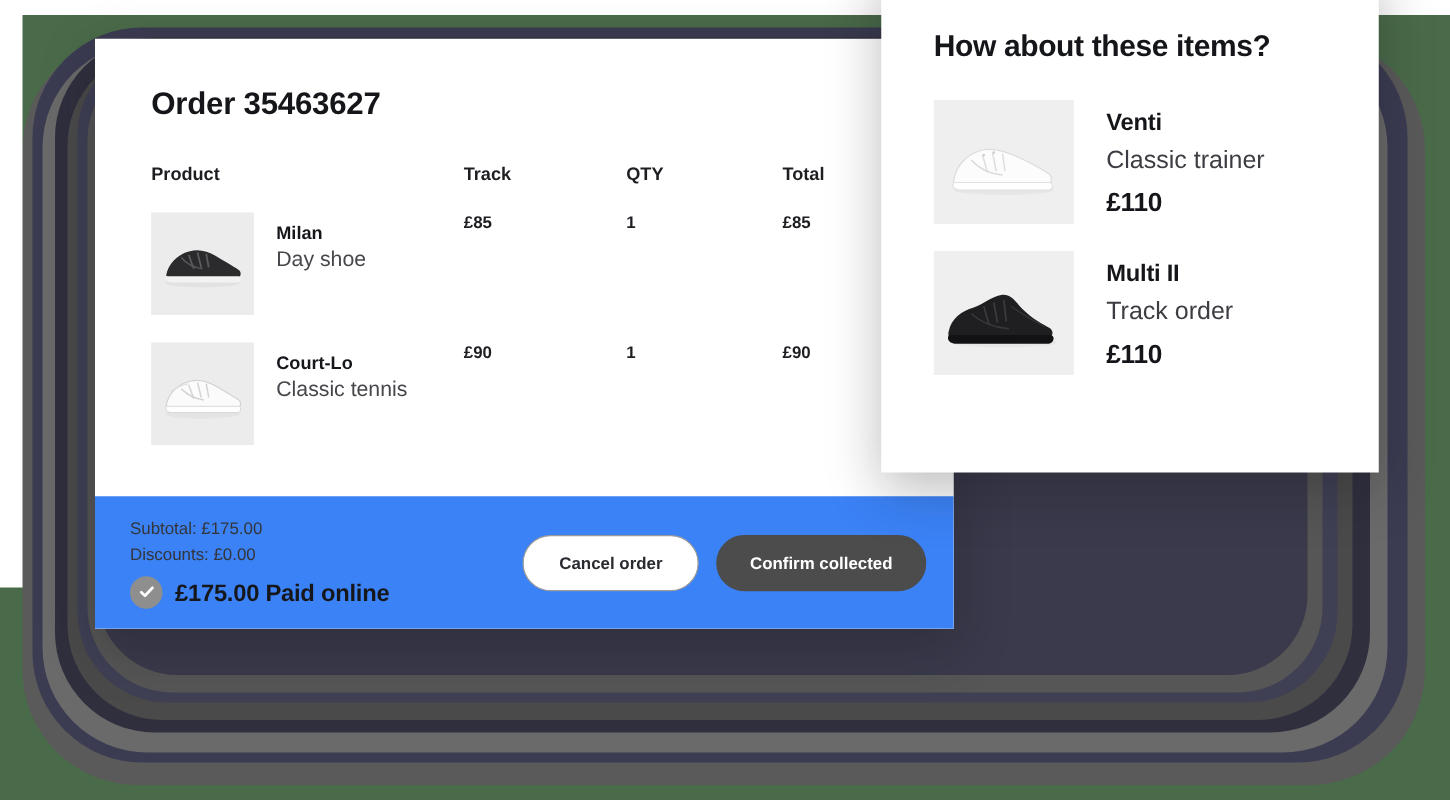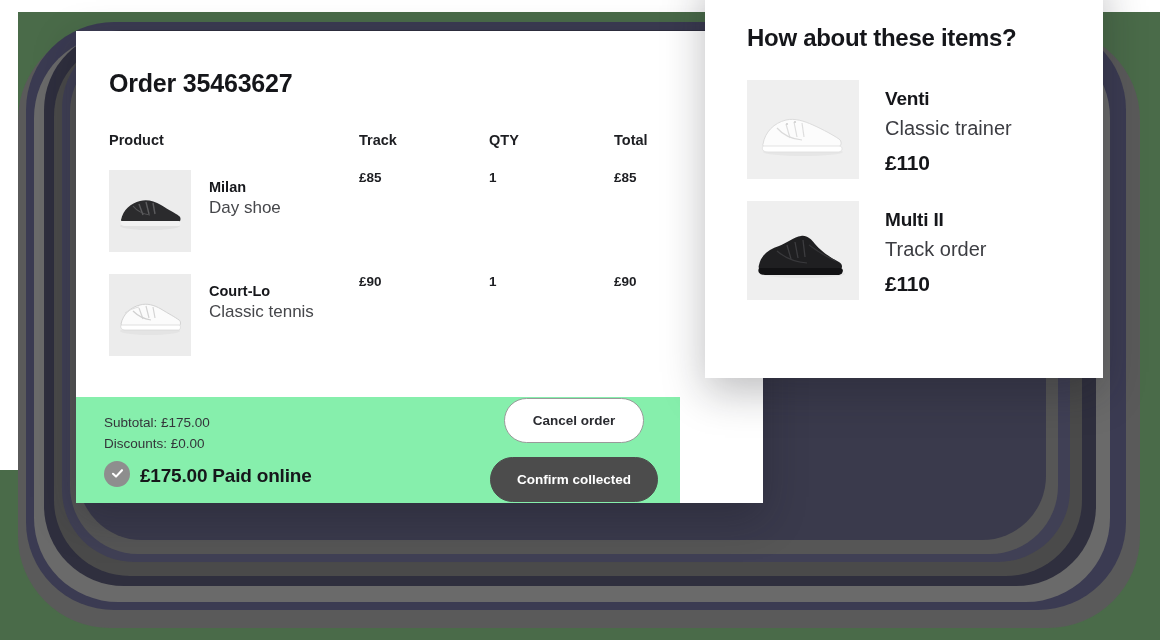--- a/index.html
+++ b/index.html
@@ -63,21 +63,21 @@
   
   #order-card {
     left: 76px;
     top: 31px;
     width: 687px;
     height: 472px;
     box-shadow: 0 14px 40px rgba(20,20,30,0.30);
     overflow: hidden;
   }
   .order-body {
-    padding: 38px 0 0 33px;
+    padding: 38px 0 0 45px;
   }
   .order-title {
     font-size: 25px;
     font-weight: 700;
     color: #15161a;
     letter-spacing: -0.2px;
     margin: 0 0 34px 0;
   }
 
   
@@ -138,23 +138,23 @@
     font-size: 13.5px;
     font-weight: 600;
     color: #1d1e22;
   }
 
   
   .order-footer {
     position: absolute;
     left: 0;
     bottom: 0;
-    width: 604px;
+    width: 687px;
     height: 106px;
-    background: #86efac;
+    background: #3b82f6;
     display: flex;
     align-items: center;
   }
   .totals {
     padding-left: 28px;
     flex: 0 0 auto;
   }
   .totals-line {
     font-size: 13.5px;
     color: #34353a;
@@ -181,21 +181,20 @@
     font-weight: 700;
     color: #16171b;
     letter-spacing: -0.2px;
   }
   .actions {
     margin-left: auto;
     display: flex;
     align-items: center;
     gap: 14px;
     padding-right: 22px;
-    flex-direction: column;
   }
   .btn {
     border-radius: 999px;
     font-size: 13.5px;
     font-weight: 600;
     cursor: pointer;
     white-space: nowrap;
     box-sizing: border-box;
   }
   .btn-ghost {

